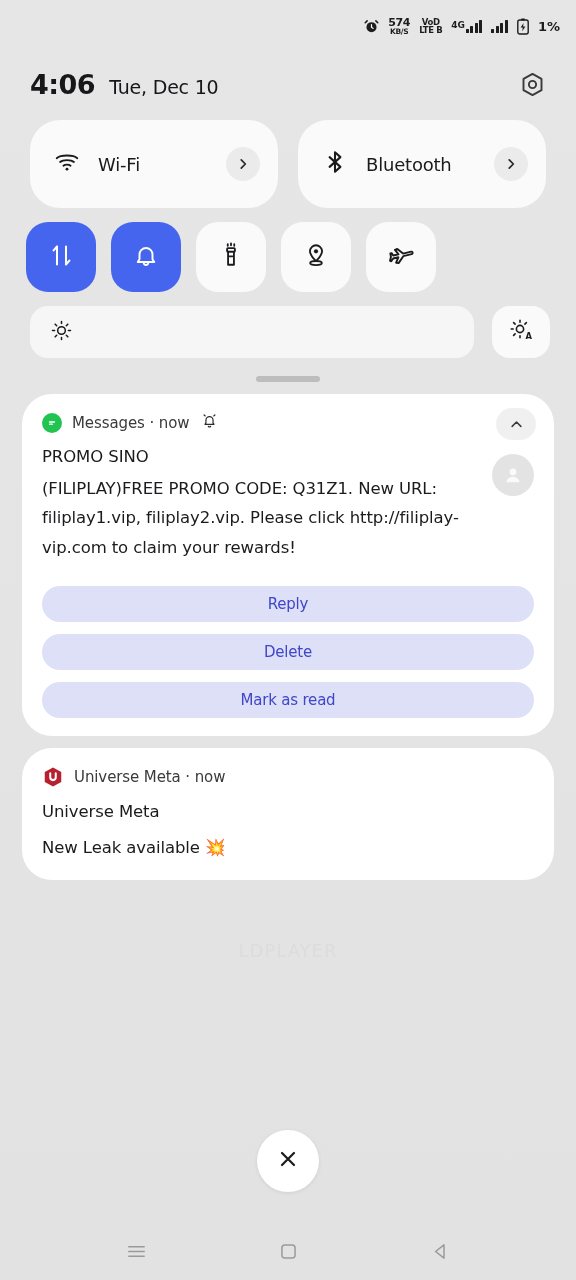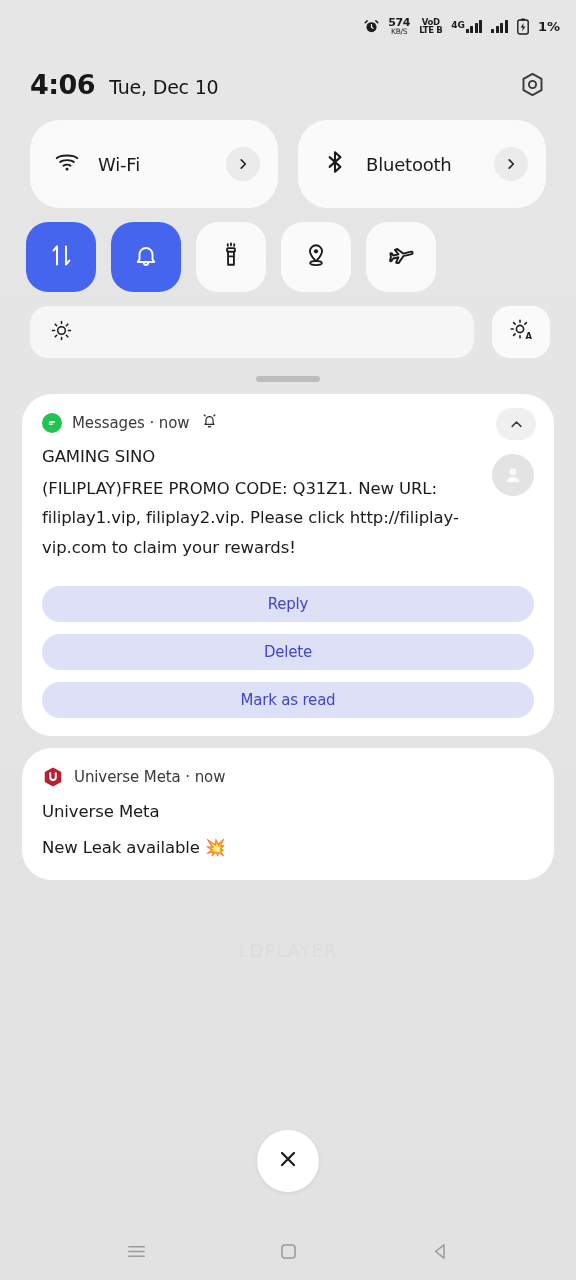--- a/index.html
+++ b/index.html
@@ -19,21 +19,21 @@
   .statusbar {
     height:52px;
     display:flex; align-items:center; justify-content:flex-end;
     padding:0 16px;
     gap:9px;
   }
   .sb-item { display:flex; align-items:center; color:#1d1d1d; }
   .sb-alarm { font-size:15px; line-height:1; }
   .sb-speed { display:flex; flex-direction:column; align-items:center; line-height:1; }
   .sb-speed .s1 { font-size:11px; font-weight:bold; letter-spacing:-0.3px; }
-  .sb-speed .s2 { font-size:7.5px; font-weight:normal; letter-spacing:-0.3px; }
+  .sb-speed .s2 { font-size:7.5px; font-weight:bold; letter-spacing:-0.3px; }
   .sb-vo { display:flex; flex-direction:column; align-items:center; line-height:1; }
   .sb-vo .v1 { font-size:8.5px; font-weight:bold; letter-spacing:-0.4px; }
   .sb-vo .v2 { font-size:8.5px; font-weight:bold; letter-spacing:-0.4px; }
   .sb-net { display:flex; align-items:flex-end; gap:1px; }
   .sb-net-label { font-size:9px; font-weight:bold; align-self:flex-start; margin-right:0px; }
   .bars { display:flex; align-items:flex-end; gap:1.5px; height:13px; }
   .bars i { display:block; width:3px; background:#1d1d1d; border-radius:0.5px; }
   .bars i:nth-child(1){height:4px;} .bars i:nth-child(2){height:7px;}
   .bars i:nth-child(3){height:10px;} .bars i:nth-child(4){height:13px;}
   .sb-batt { font-size:13px; font-weight:600; }
@@ -330,21 +330,21 @@
             <path d="M4.4 4.2 L6 5.6 M19.6 4.2 L18 5.6"></path>
           </svg>
         </span>
         <span class="collapse-btn">
           <svg width="15" height="15" viewBox="0 0 24 24" fill="none" stroke="#3a3a3c" stroke-width="2.4" stroke-linecap="round" stroke-linejoin="round">
             <path d="M5 15 l7 -7 l7 7"></path>
           </svg>
         </span>
       </div>
 
-      <div class="notif-title">GAMING SINO</div>
+      <div class="notif-title">PROMO SINO</div>
       <div class="notif-body">(FILIPLAY)FREE PROMO CODE: Q31Z1. New URL: filiplay1.vip, filiplay2.vip. Please click http://filiplay-vip.com to claim your rewards!</div>
 
       <div class="avatar">
         <svg width="22" height="22" viewBox="0 0 24 24" fill="#fafafa">
           <circle cx="12" cy="8.6" r="3.7"></circle>
           <path d="M4.8 20 a7.2 6 0 0 1 14.4 0 z"></path>
         </svg>
       </div>
 
 

